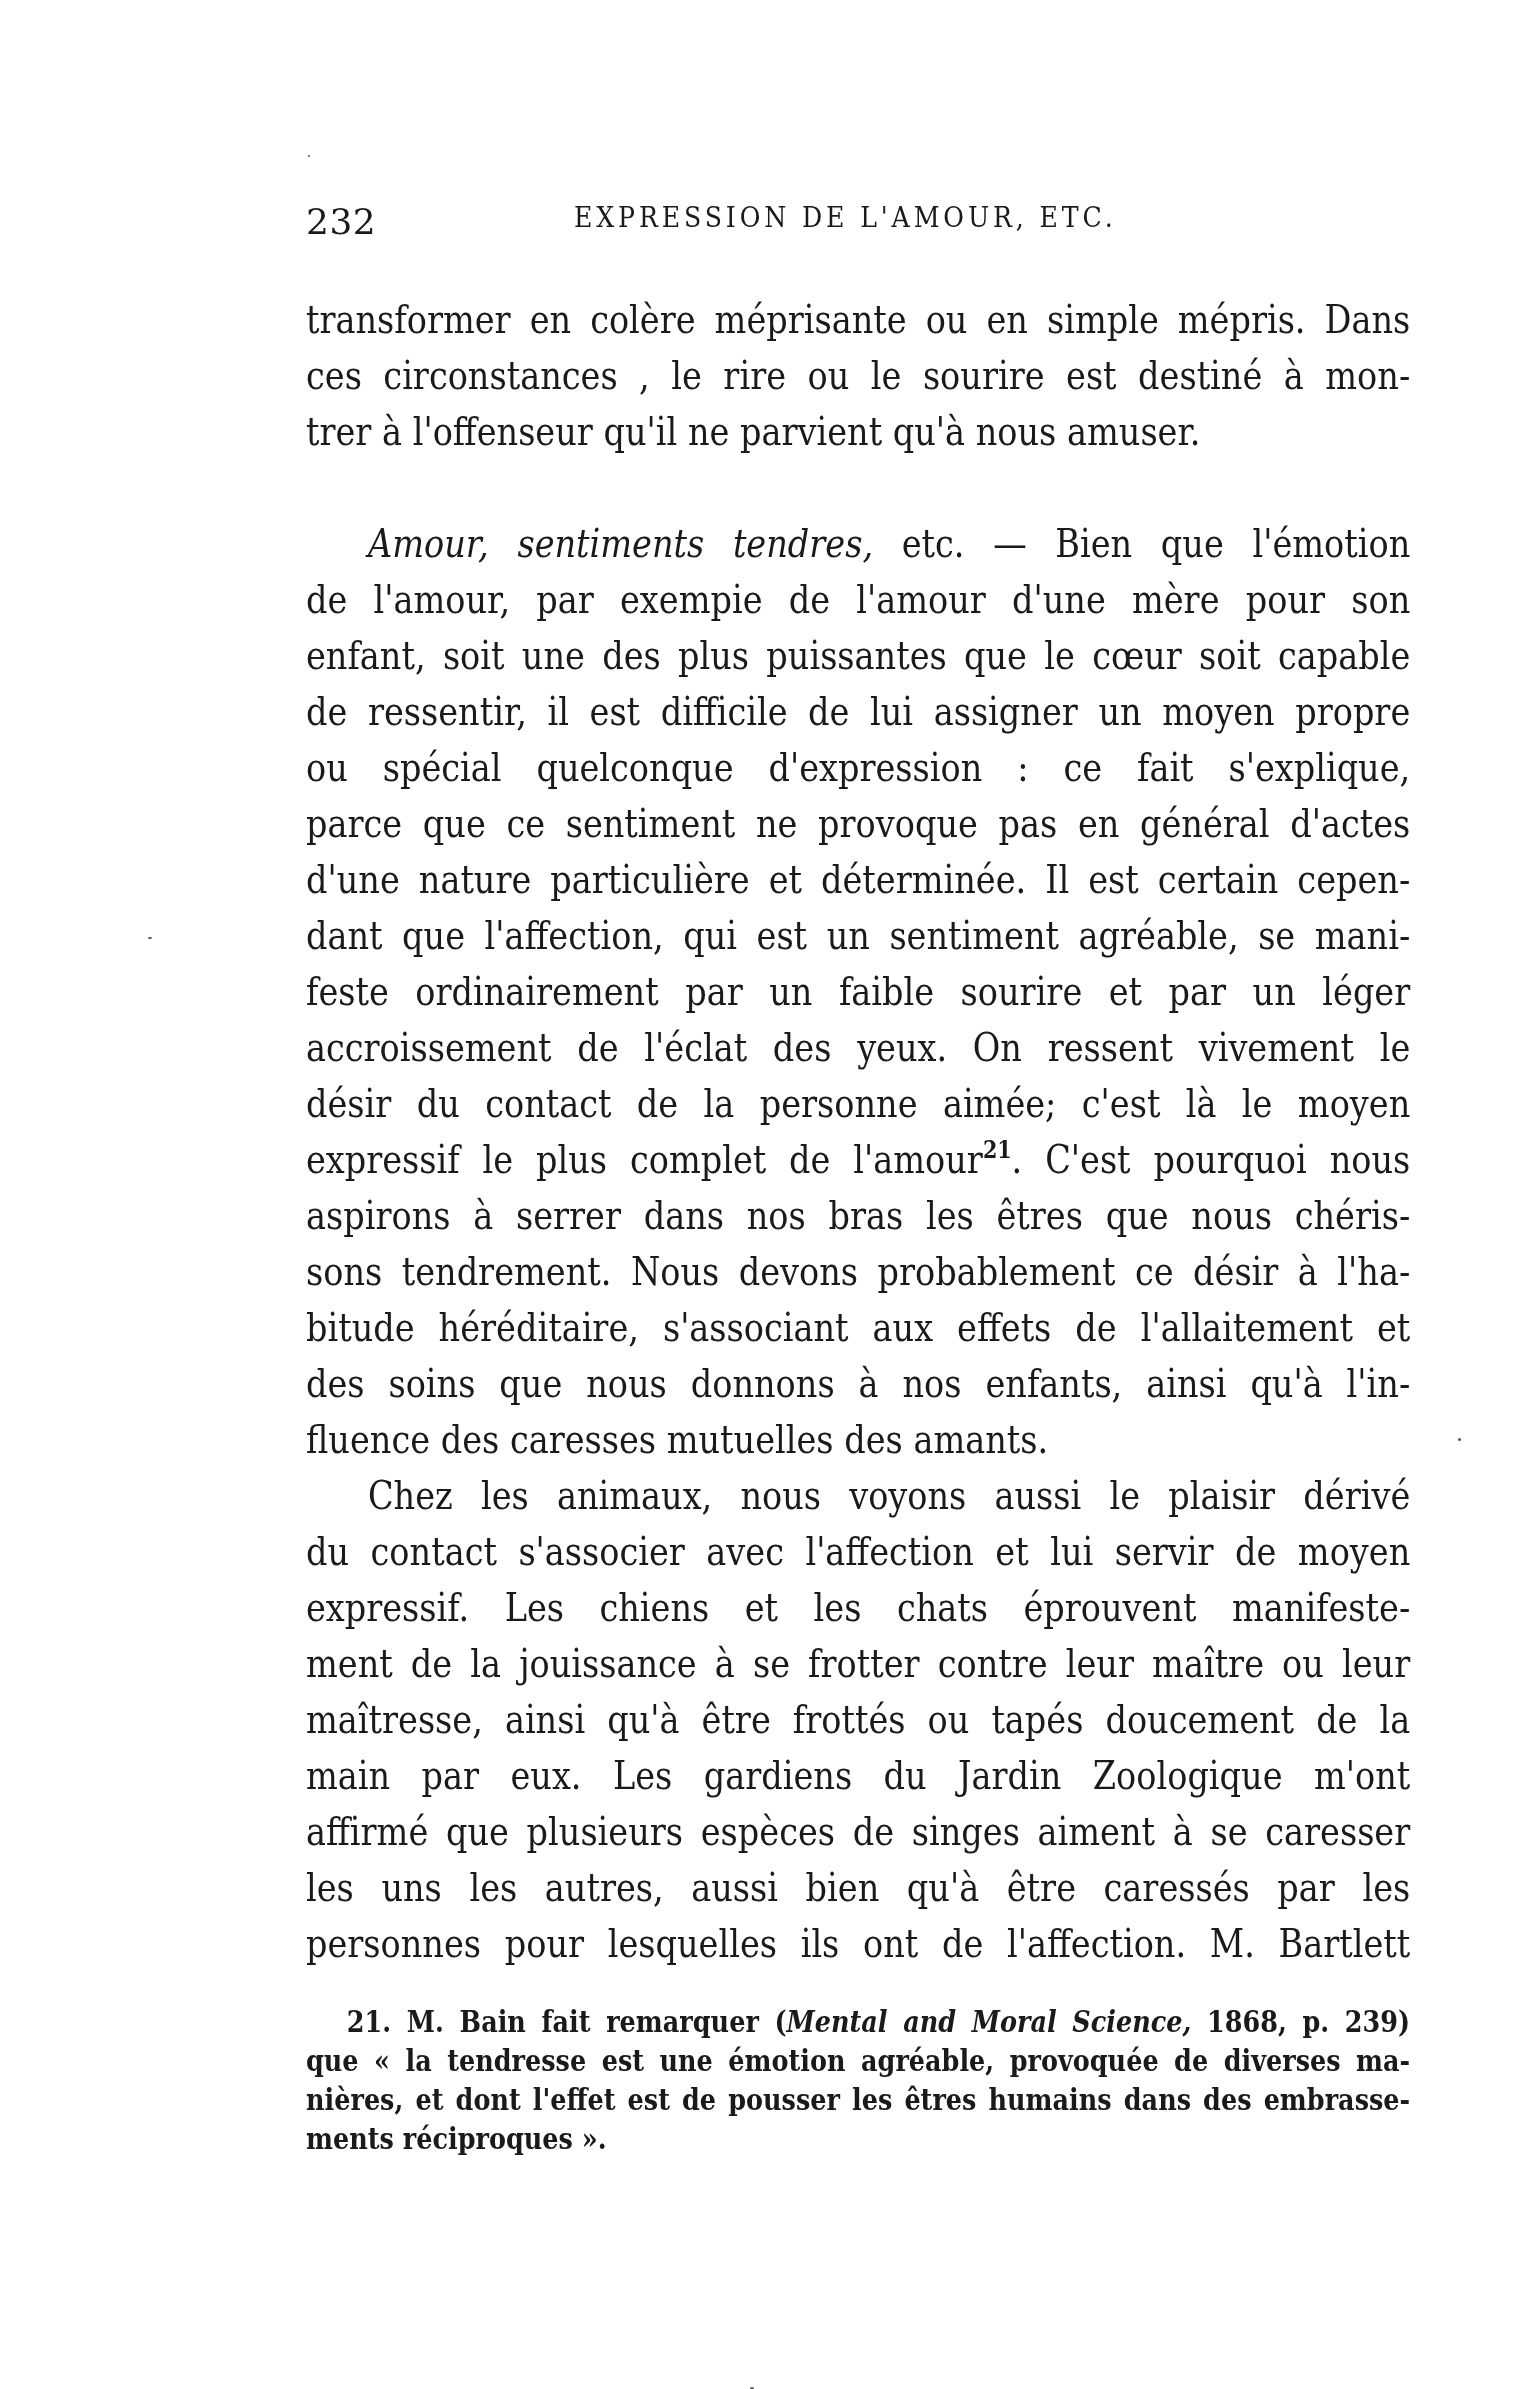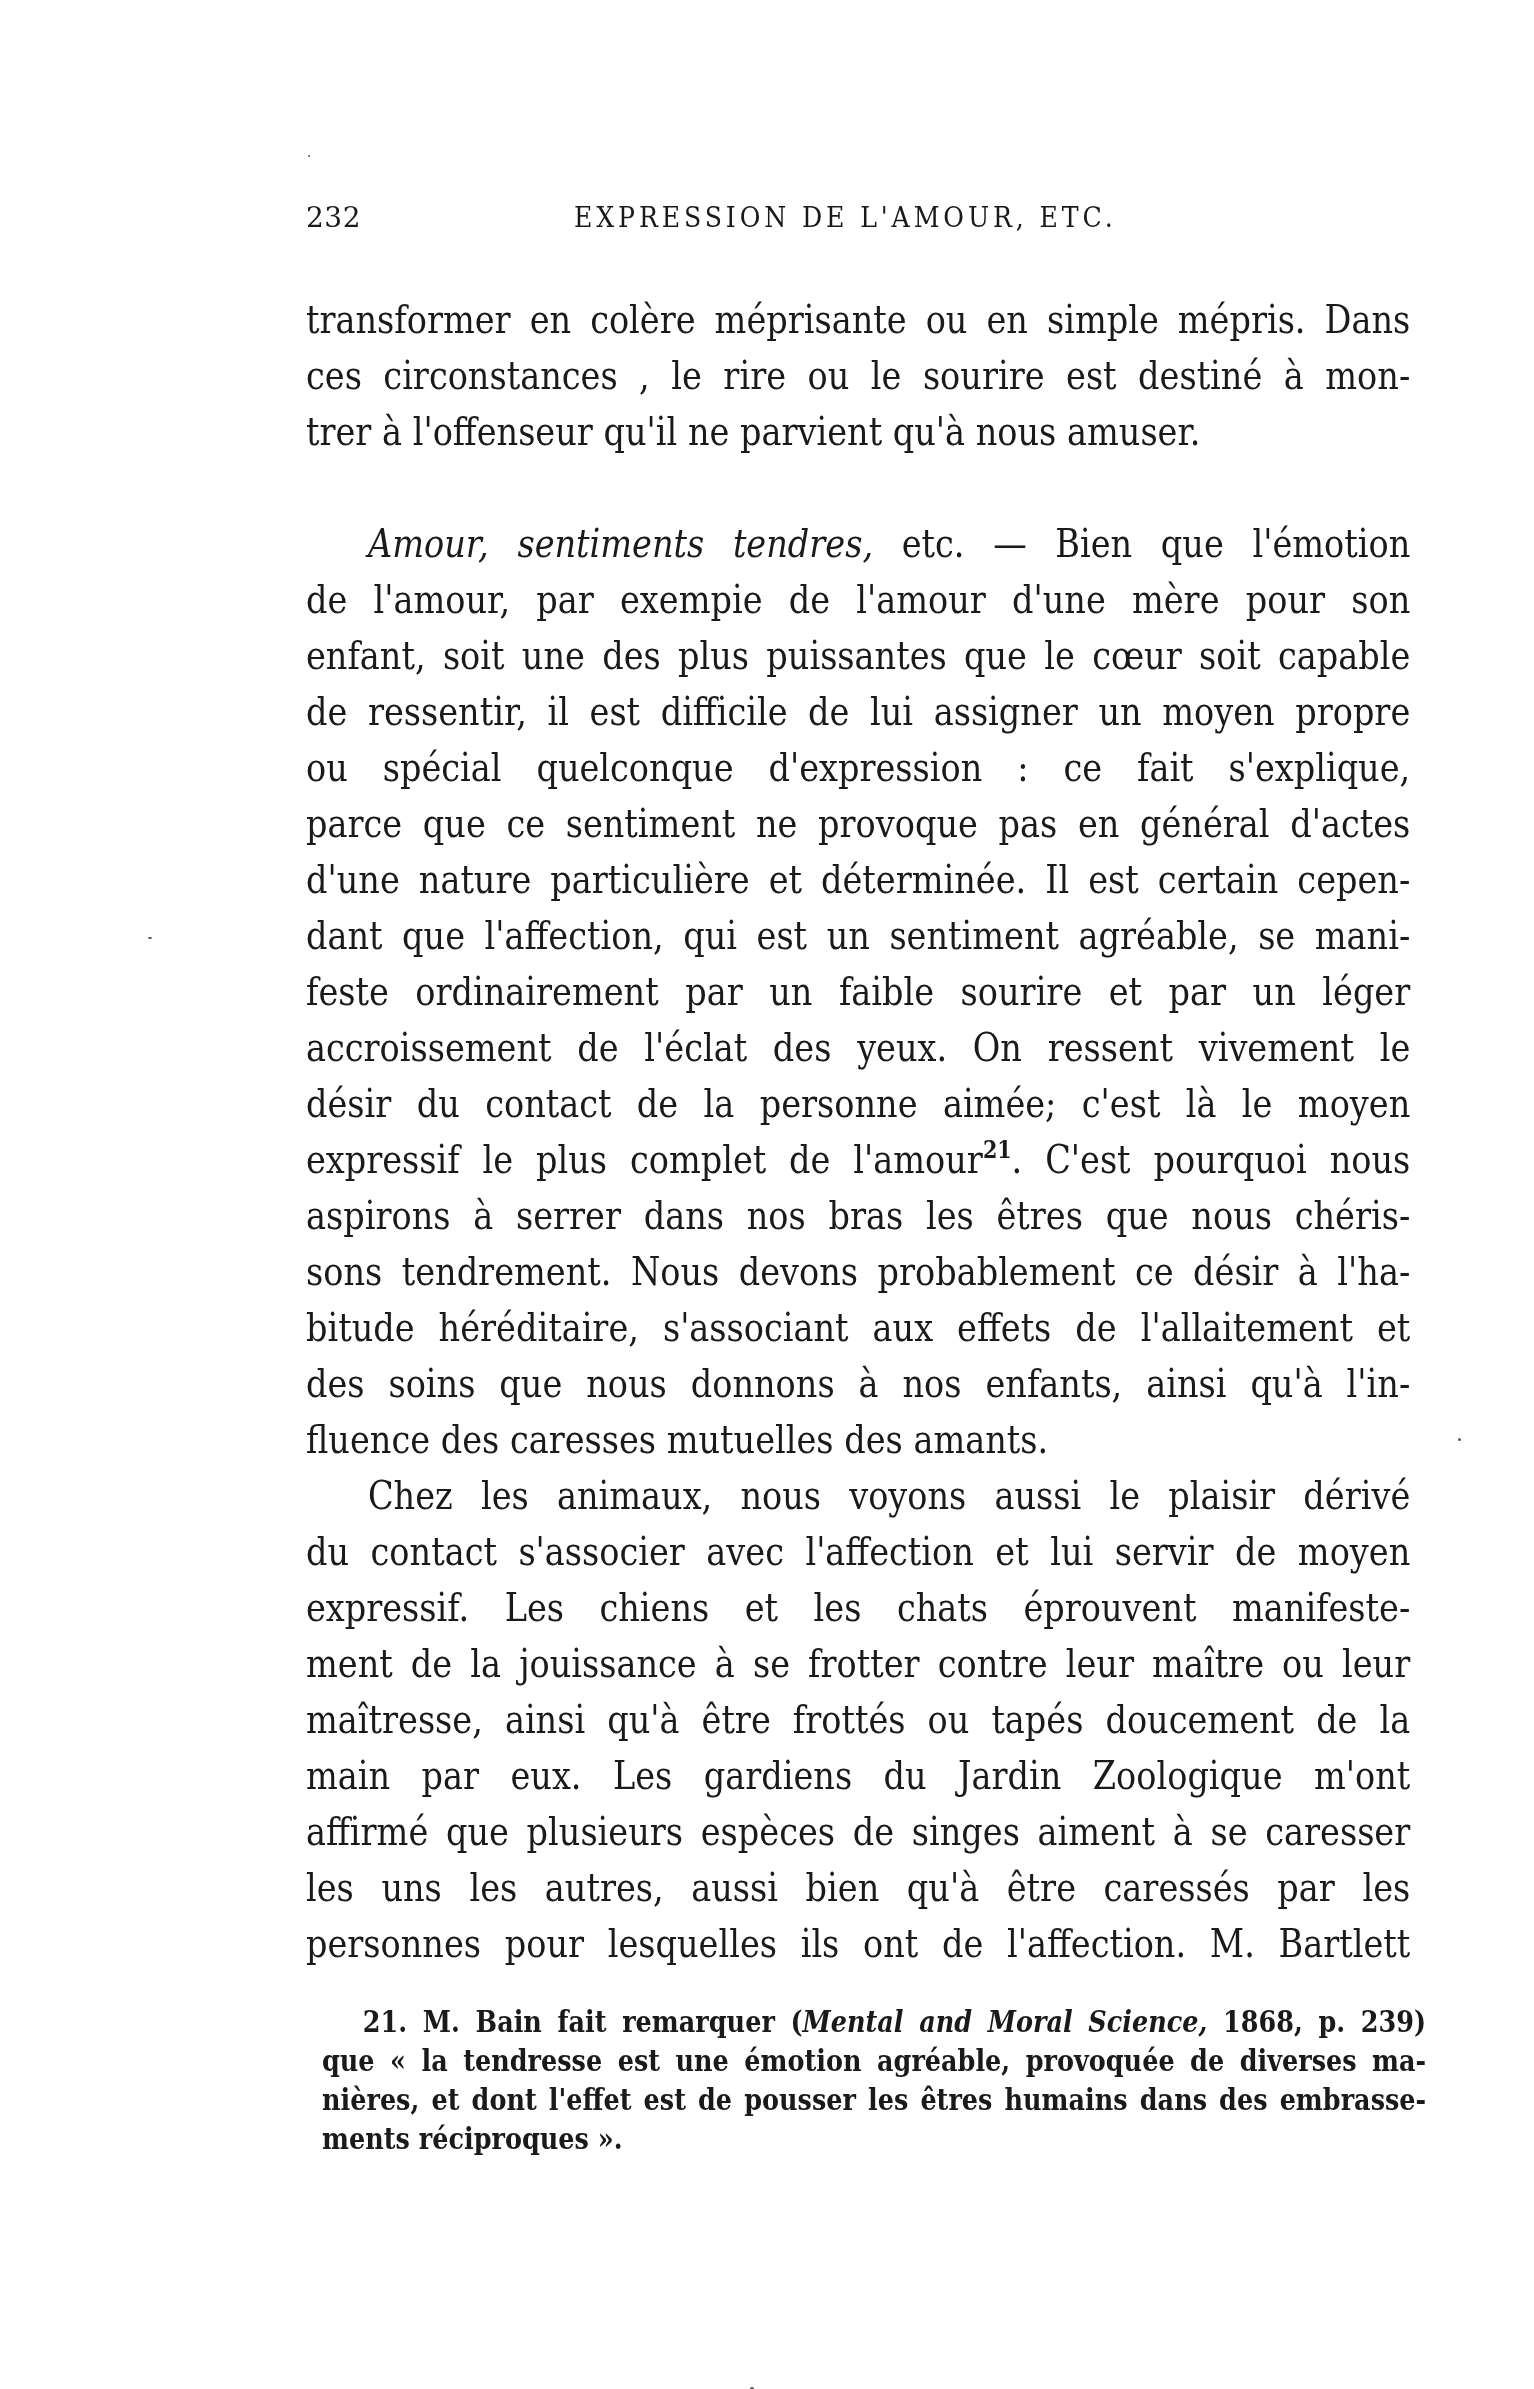--- a/index.html
+++ b/index.html
@@ -1,28 +1,28 @@
 <!DOCTYPE html>
 <html style="font-size:7.6px"><head>
   <meta charset="utf-8">
   <style>
     html, body { margin: 0; padding: 0; background: #ffffff; }
     body { width: 1534px; height: 2541px; position: relative; overflow: hidden; font-family: "DejaVu Serif", "Liberation Serif", serif; color: #1a1a1a; }
     .page { position: absolute; left: 0; top: 0; width: 1534px; height: 2541px; }
     .header { position: absolute; top: 201px; left: 306px; width: 1104px; height: 43px; }
-    .page-number { position: absolute; left: 0; top: 0; font-size: 28px; letter-spacing: 0.5px; }
+    .page-number { position: absolute; left: 0; top: 0; font-size: 36px; letter-spacing: 0.5px; }
     .running-head { position: absolute; left: 268px; top: 0; font-size: 28px; letter-spacing: 4.3px; transform: scaleX(0.9); transform-origin: left; }
     .body-text { position: absolute; left: 306px; top: 275px; width: 1104px; margin-top: 17px; }
     .line { height: 56px; line-height: 56px; font-size: 39px; white-space: nowrap; text-align: justify; text-align-last: justify; transform: scaleX(0.86); transform-origin: left; width: 1284px; }
     .line.last { text-align-last: left; }
     .line.indent { padding-left: 72px; width: 1212px; }
     .gap { height: 56px; }
     .italic { font-style: italic; }
     sup { font-size: 24px; line-height: 0; vertical-align: 15.3px; font-weight: bold; }
-    .footnote { position: absolute; left: 306px; top: 2002px; width: 1104px; margin-left: 16px; }
+    .footnote { position: absolute; left: 306px; top: 2002px; width: 1104px; }
     .fn-line { height: 39px; line-height: 39px; font-size: 30px; font-weight: bold; white-space: nowrap; text-align: justify; text-align-last: justify; transform: scaleX(0.85); transform-origin: left; width: 1299px; }
     .fn-line.indent { padding-left: 48px; width: 1251px; }
     .fn-line.last { text-align-last: left; }
     .fn-line .it { font-style: italic; }
     .speck { position: absolute; background: #555; border-radius: 50%; }
   </style>
 </head>
 <body>
 
 <div class="page">

